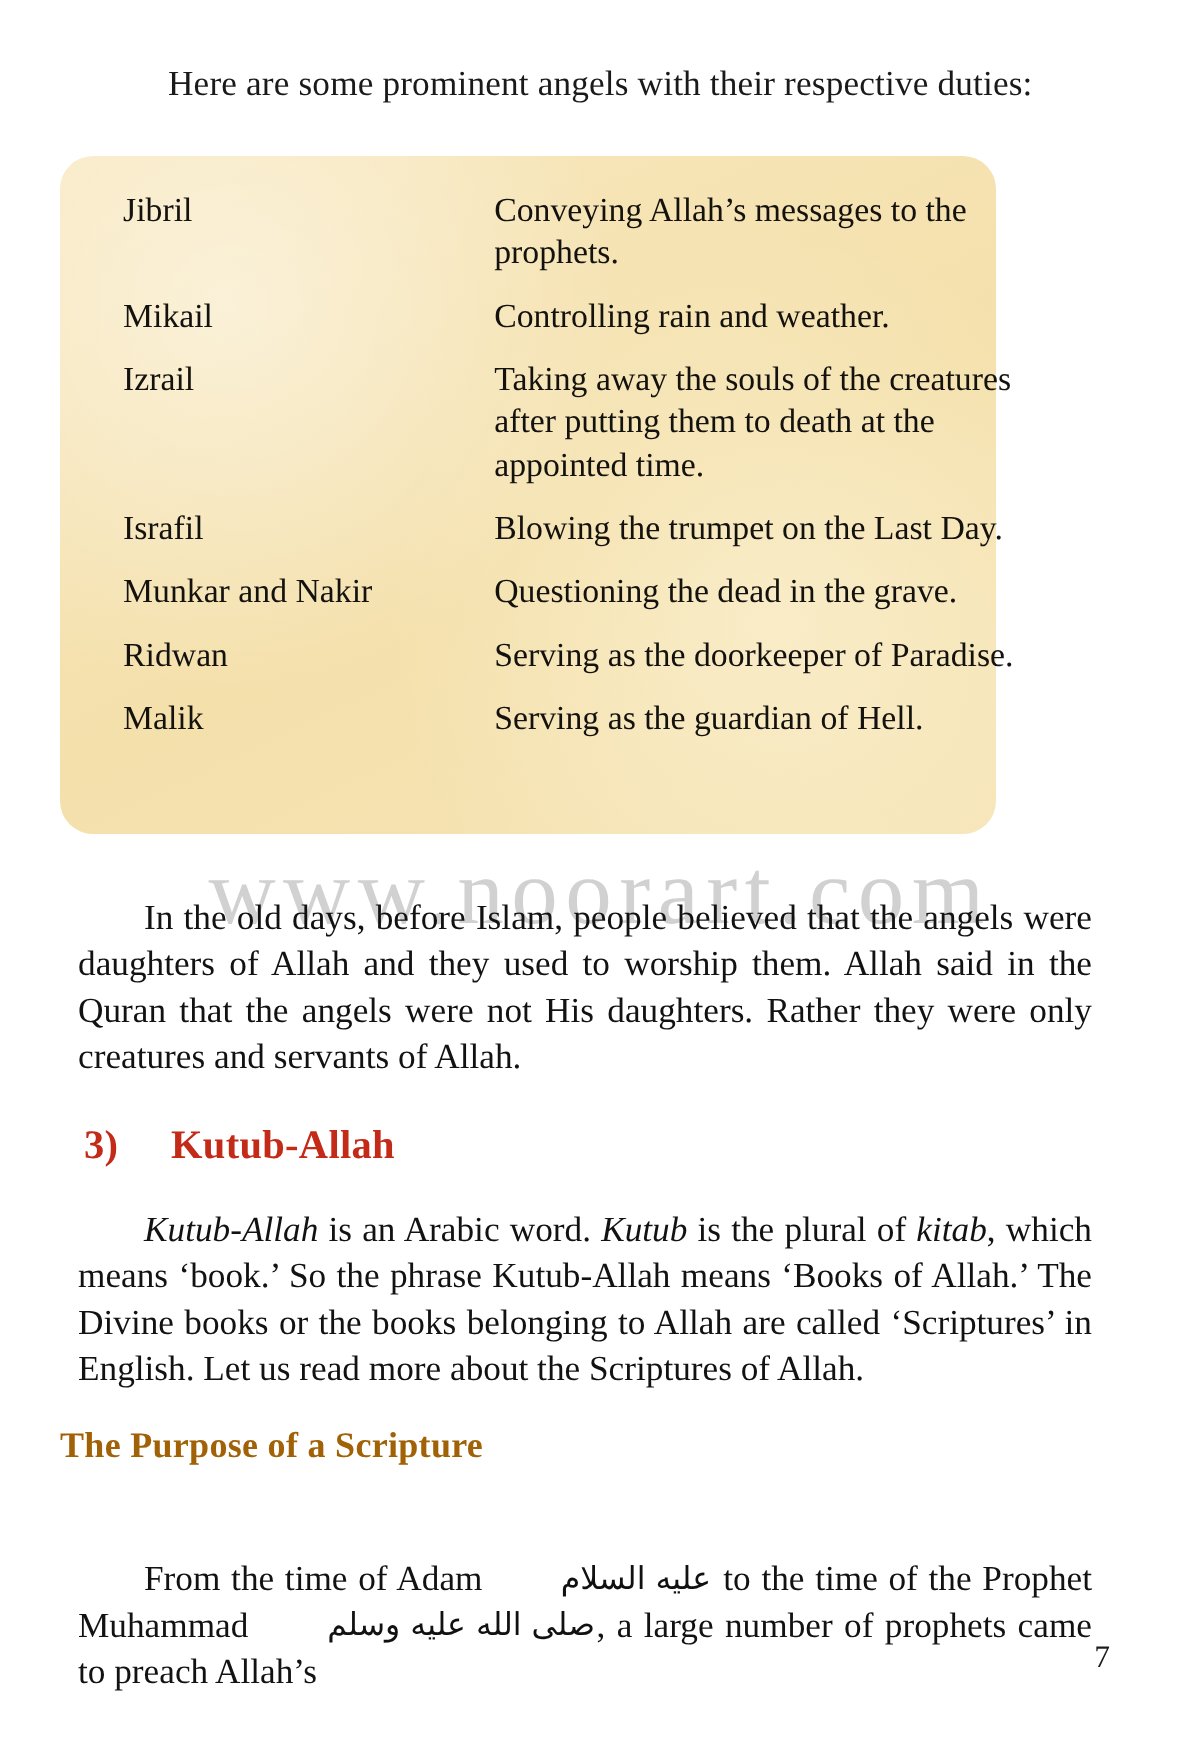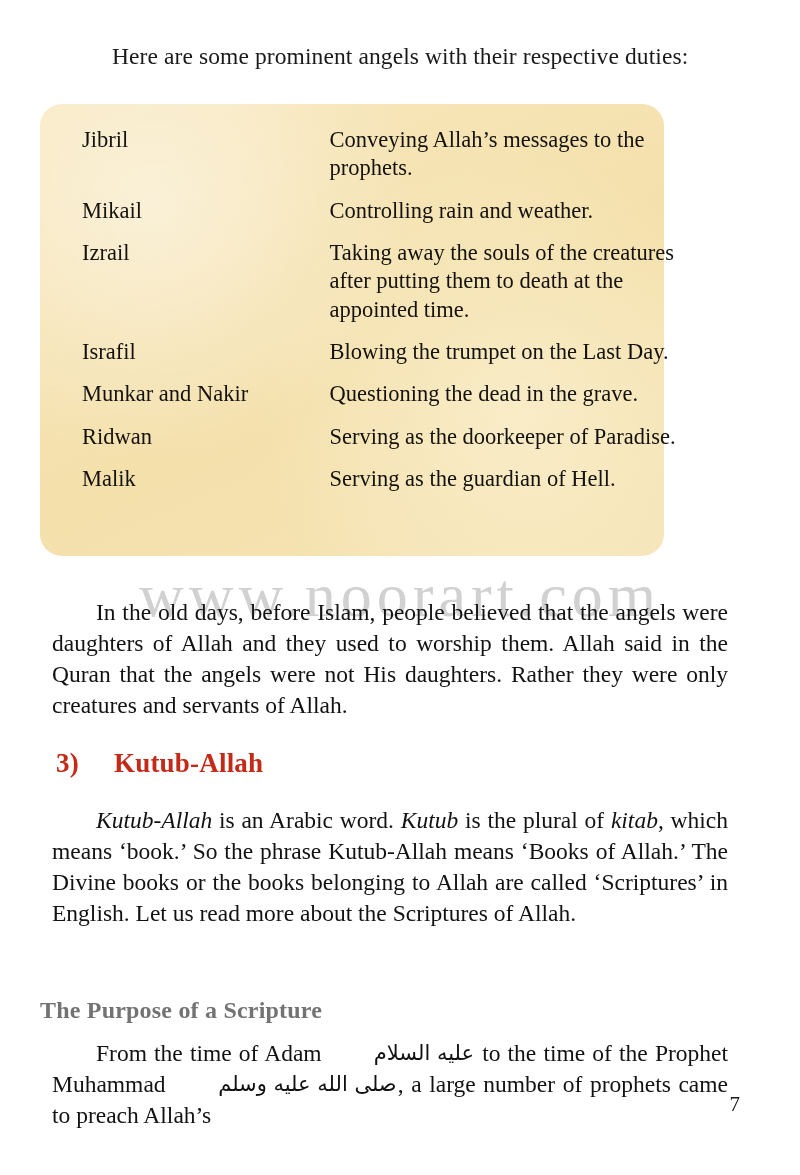--- a/index.html
+++ b/index.html
@@ -129,24 +129,24 @@
   }
   .heading-red .num {
     display: inline-block;
     width: 58px;
   }
 
   
   .heading-blue {
     position: absolute;
     left: 40px;
-    top: 997px;
+    top: 951px;
     font-size: 24px;
     font-weight: bold;
-    color: #737373;
+    color: #a16207;
     letter-spacing: 0.2px;
     z-index: 2;
   }
 
   
   .honorific {
     display: inline-block;
     font-family: "DejaVu Sans", sans-serif;
     font-size: 21px;
     line-height: 1;

